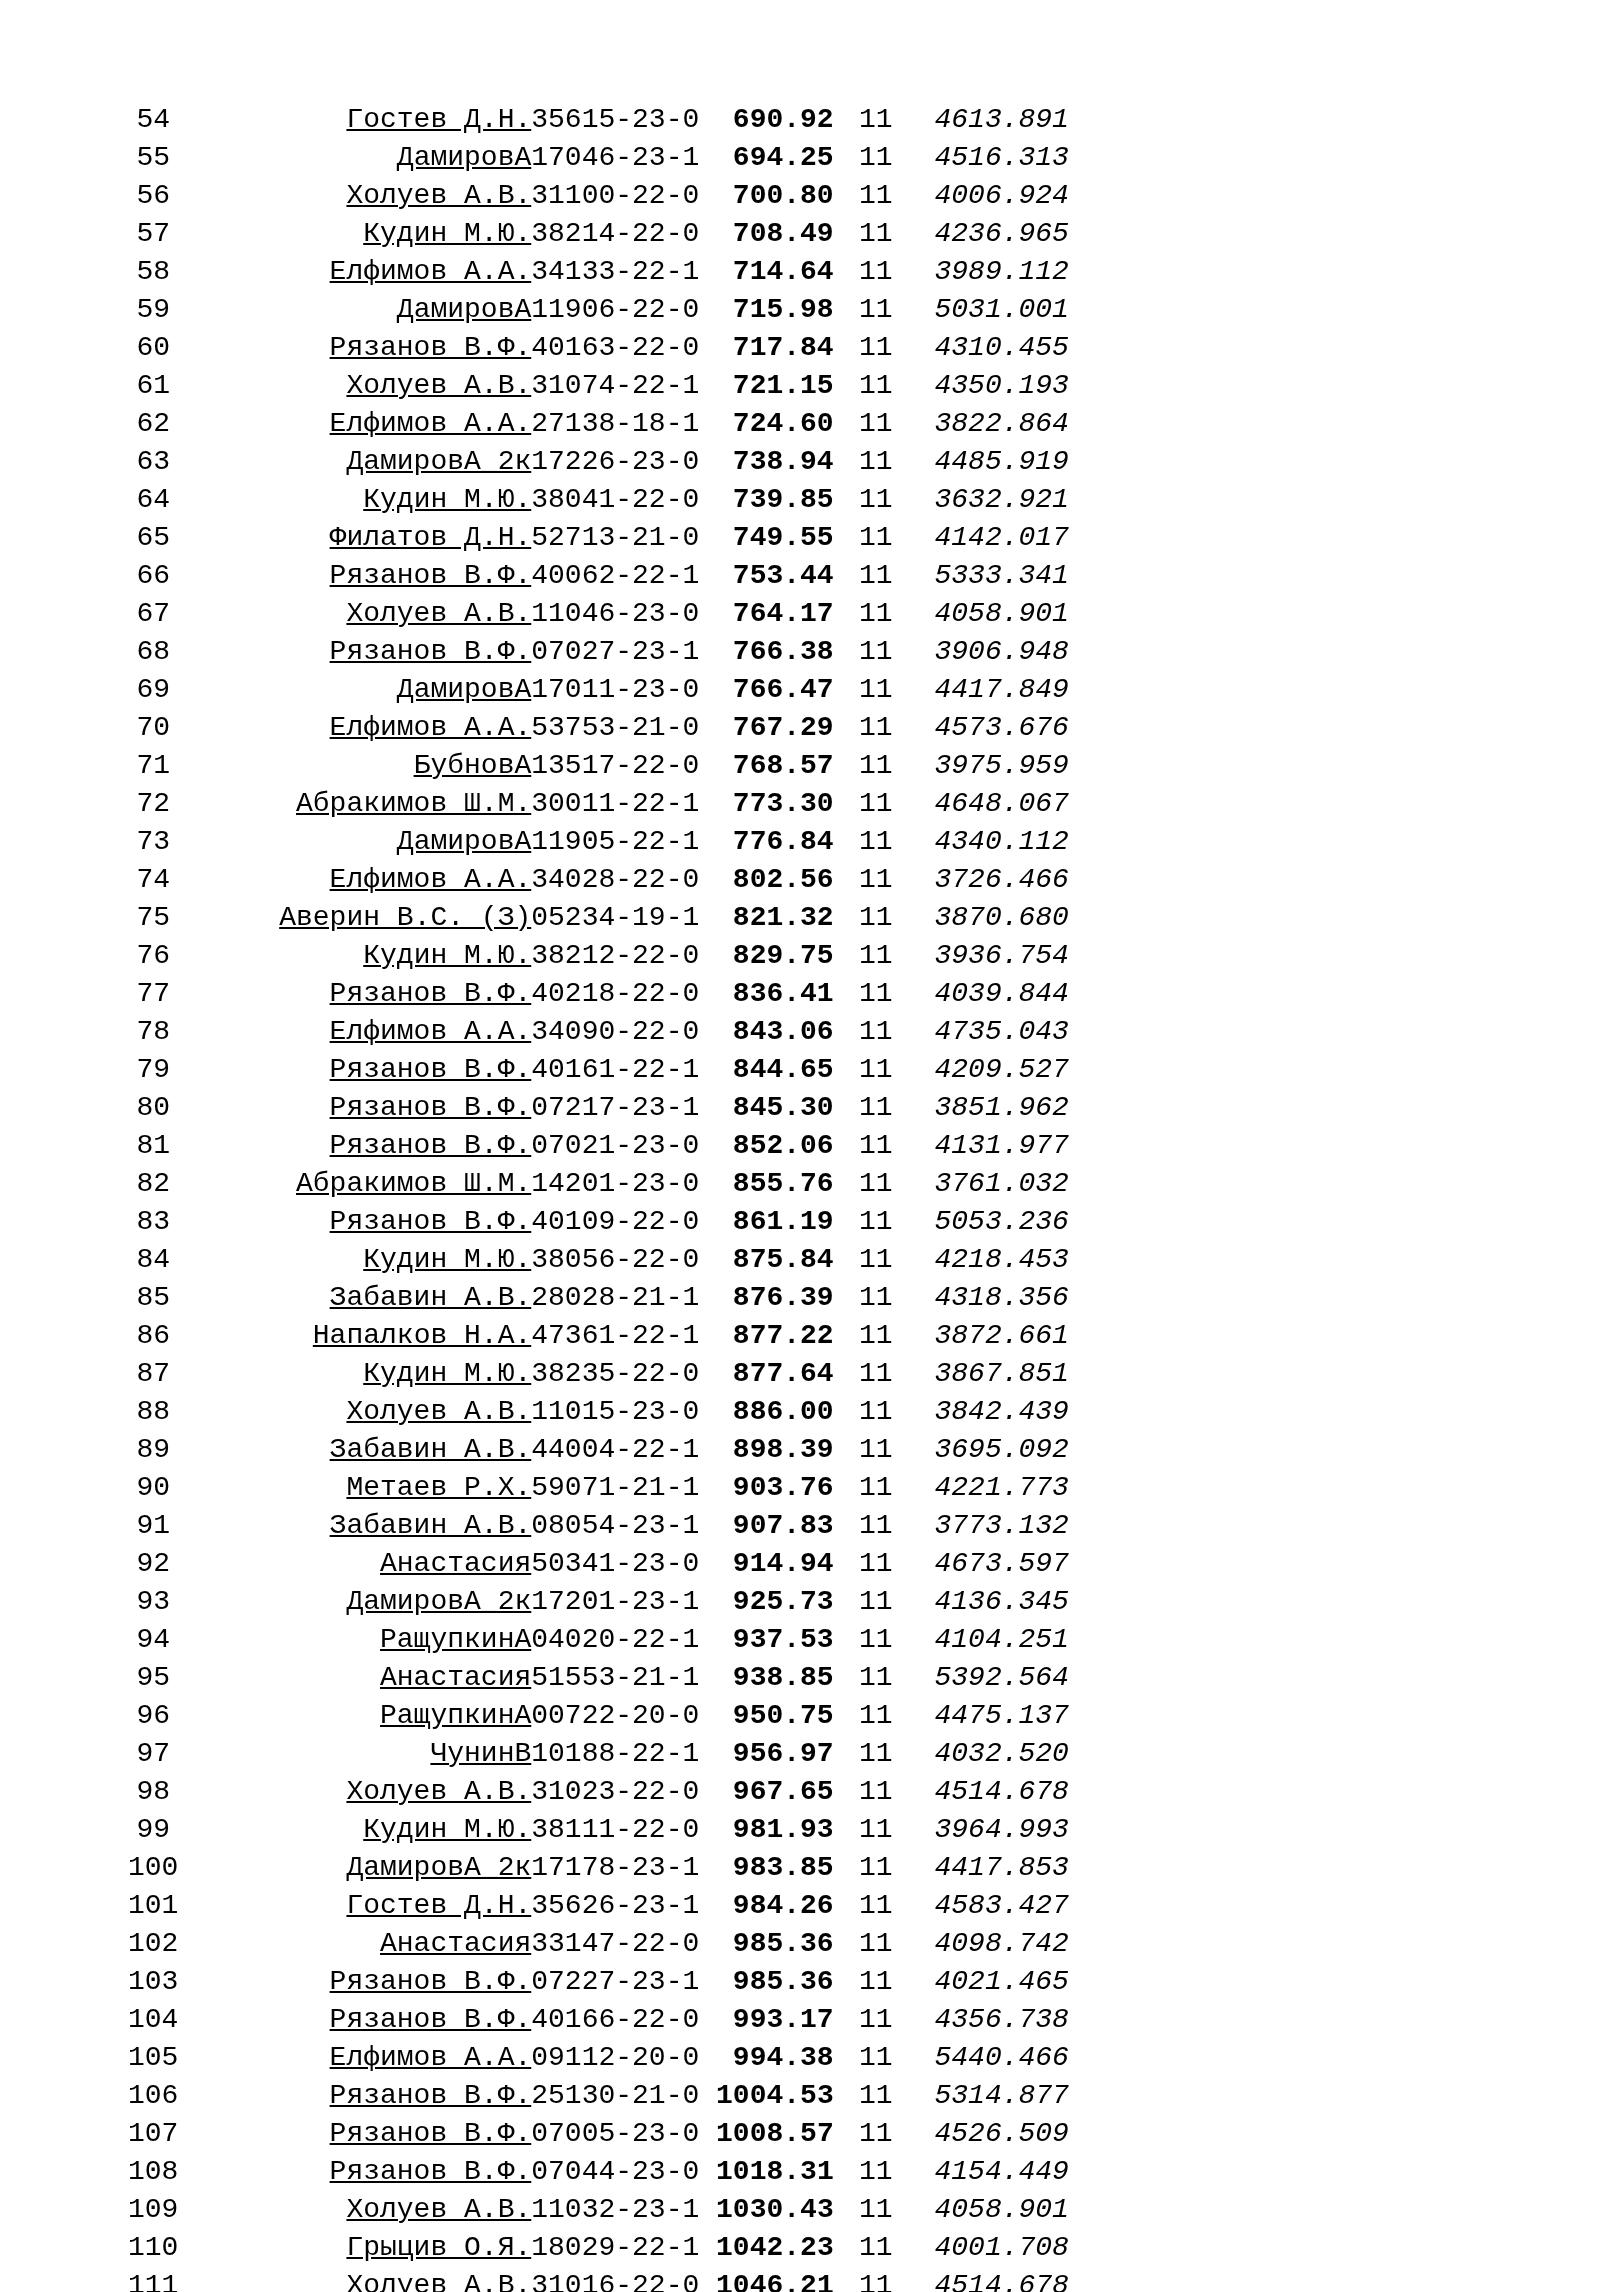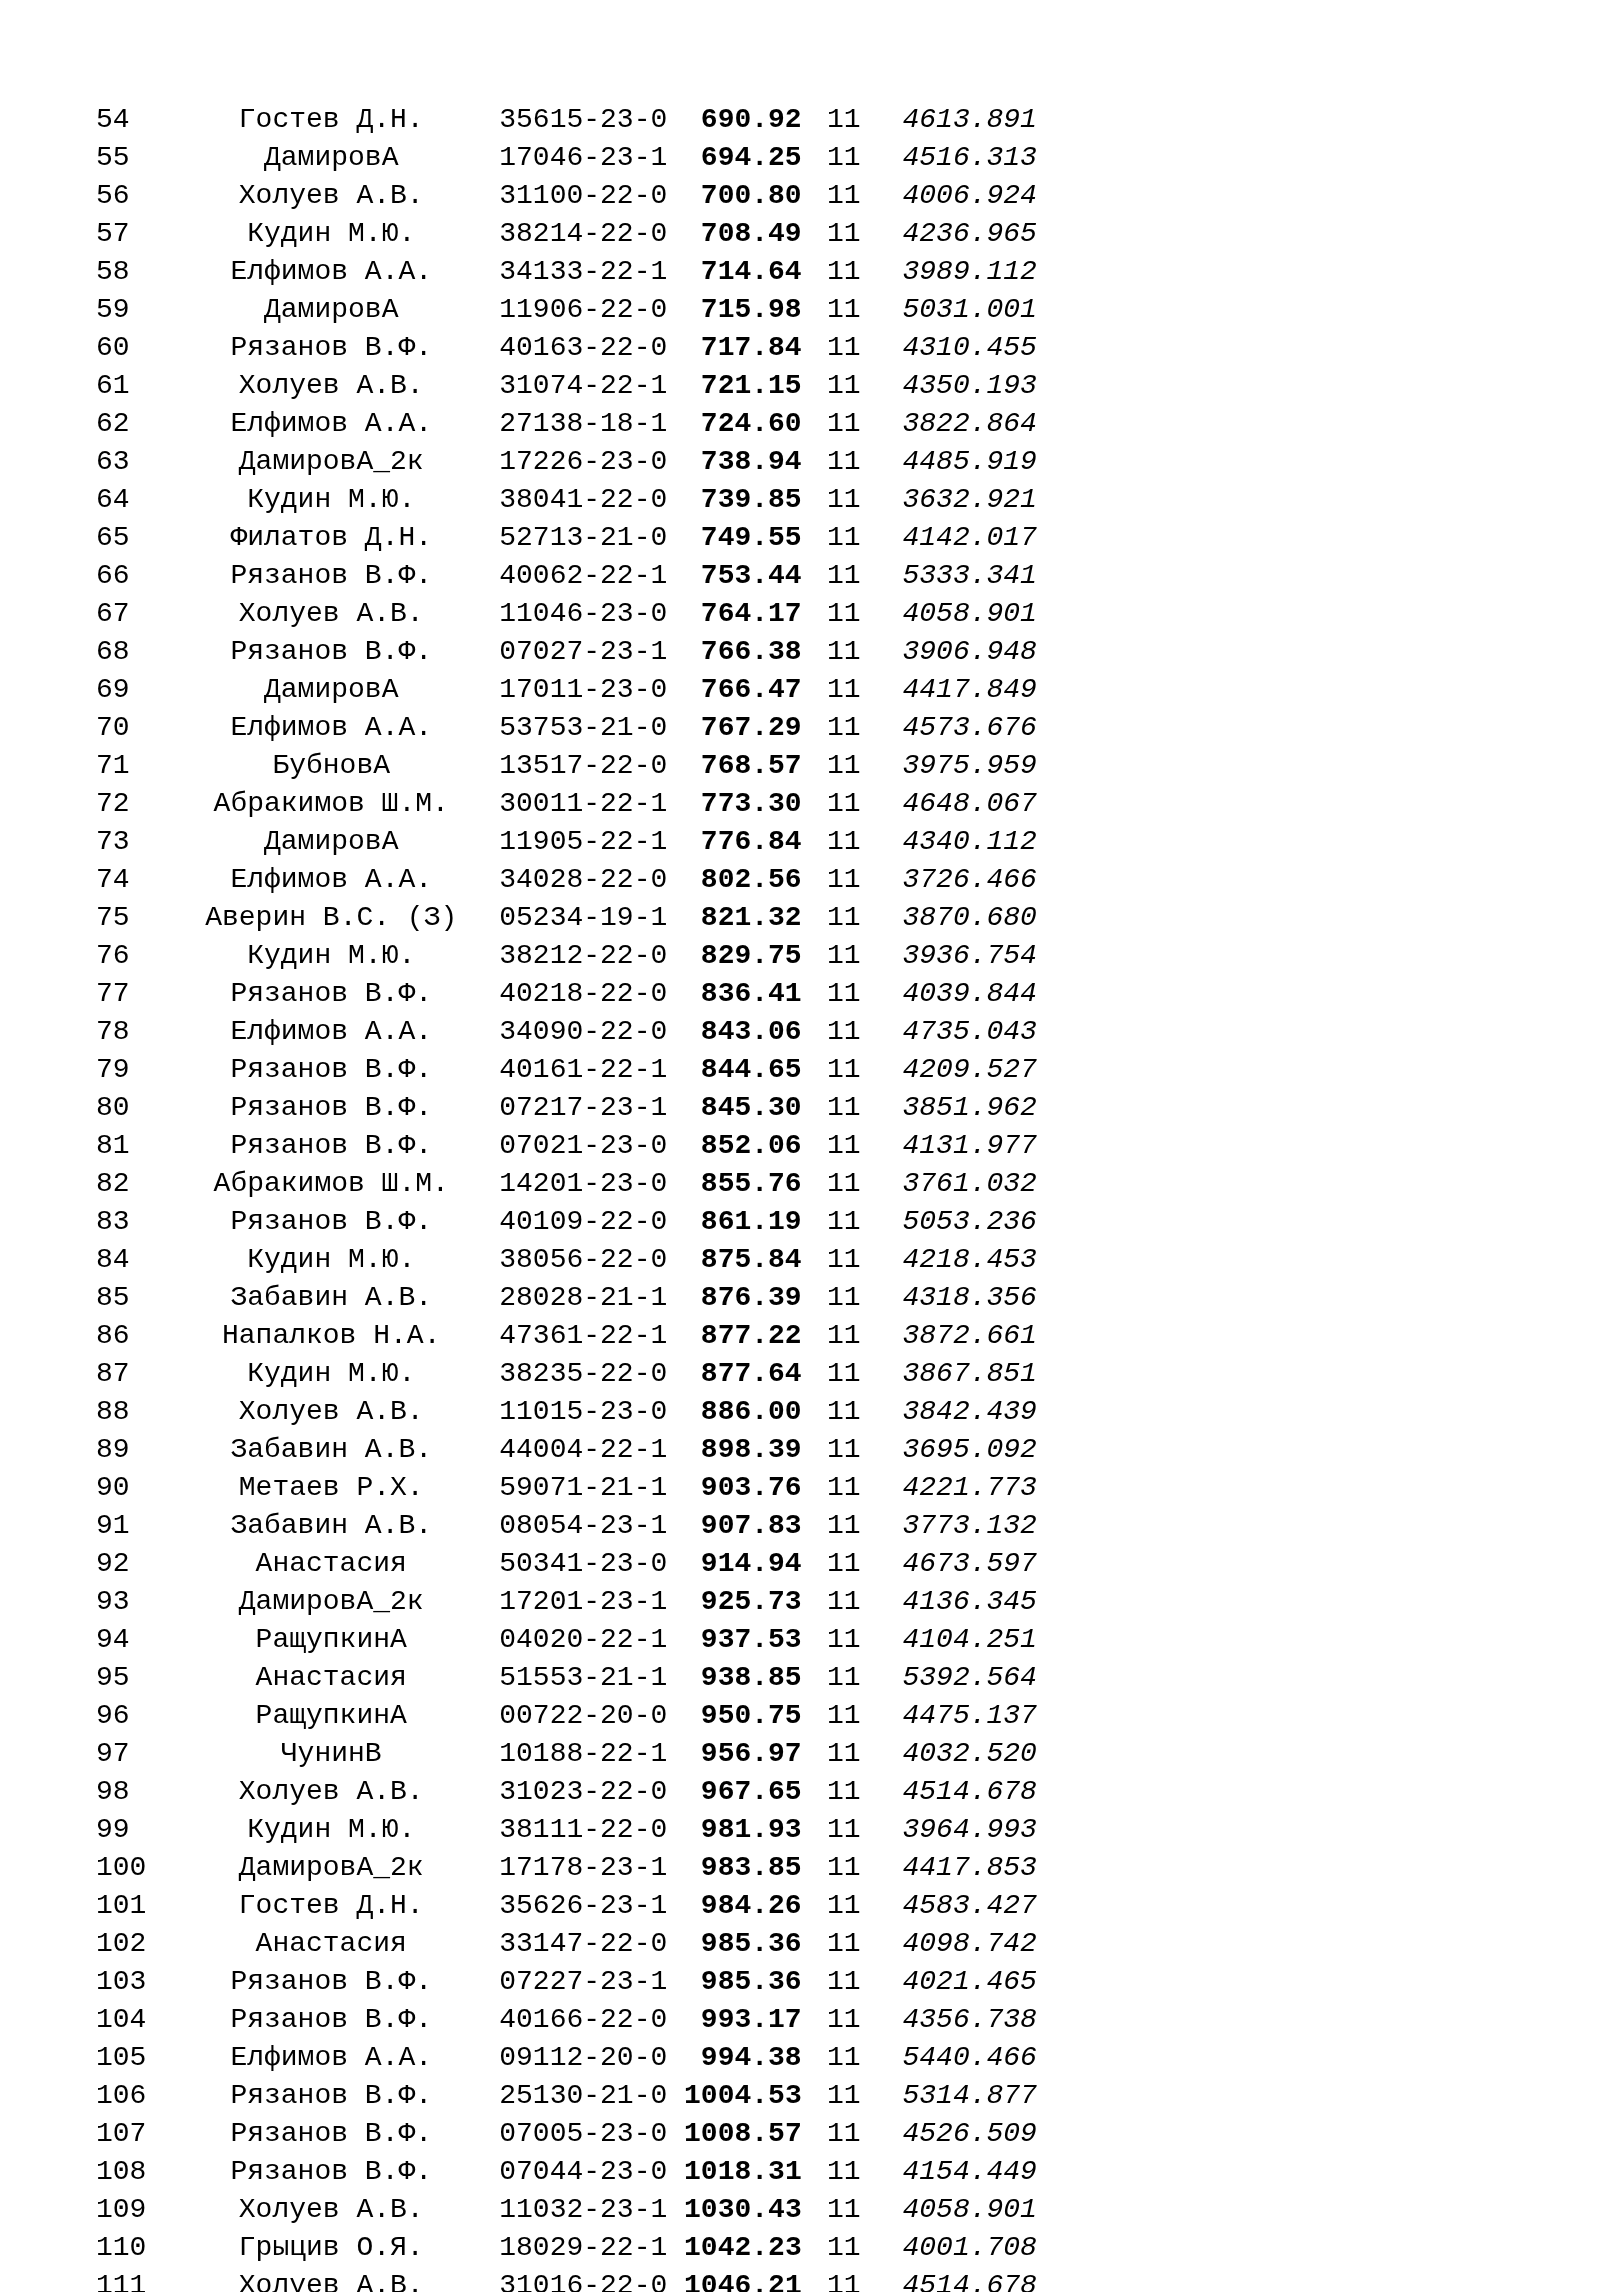--- a/index.html
+++ b/index.html
@@ -19,22 +19,22 @@
     line-height: 38px;
     padding-top: 24.5px;
     padding-left: 96px;
     white-space: pre;
   }
   .row {
     display: flex;
     flex-direction: row;
   }
   .cell { display: inline-block; }
-  .c-rank  { width: 3ch;  text-align: left; }
-  .c-name  { width: 20ch; padding-left: 1ch; box-sizing: content-box; text-align: center; }
+  .c-rank  { width: 3ch;  text-align: center; margin-left: 32px; }
+  .c-name  { width: 20ch; padding-left: 1ch; box-sizing: content-box; text-align: right; text-decoration: underline; }
   .c-code  { width: 10ch; text-align: right; }
   .c-val   { width: 8ch;  text-align: right; font-weight: bold; }
   .c-count { width: 5ch;  text-align: center; }
   .c-score { width: 9ch;  text-align: right; font-style: italic; }
 </style>
 </head>
 <body>
 
 <div class="page">
   <div id="rows"><div class="row"><span class="cell c-rank">54</span><span class="cell c-name">Гостев Д.Н.</span><span class="cell c-code">35615-23-0</span><span class="cell c-val">690.92</span><span class="cell c-count">11</span><span class="cell c-score">4613.891</span></div><div class="row"><span class="cell c-rank">55</span><span class="cell c-name">ДамировА</span><span class="cell c-code">17046-23-1</span><span class="cell c-val">694.25</span><span class="cell c-count">11</span><span class="cell c-score">4516.313</span></div><div class="row"><span class="cell c-rank">56</span><span class="cell c-name">Холуев А.В.</span><span class="cell c-code">31100-22-0</span><span class="cell c-val">700.80</span><span class="cell c-count">11</span><span class="cell c-score">4006.924</span></div><div class="row"><span class="cell c-rank">57</span><span class="cell c-name">Кудин М.Ю.</span><span class="cell c-code">38214-22-0</span><span class="cell c-val">708.49</span><span class="cell c-count">11</span><span class="cell c-score">4236.965</span></div><div class="row"><span class="cell c-rank">58</span><span class="cell c-name">Елфимов А.А.</span><span class="cell c-code">34133-22-1</span><span class="cell c-val">714.64</span><span class="cell c-count">11</span><span class="cell c-score">3989.112</span></div><div class="row"><span class="cell c-rank">59</span><span class="cell c-name">ДамировА</span><span class="cell c-code">11906-22-0</span><span class="cell c-val">715.98</span><span class="cell c-count">11</span><span class="cell c-score">5031.001</span></div><div class="row"><span class="cell c-rank">60</span><span class="cell c-name">Рязанов В.Ф.</span><span class="cell c-code">40163-22-0</span><span class="cell c-val">717.84</span><span class="cell c-count">11</span><span class="cell c-score">4310.455</span></div><div class="row"><span class="cell c-rank">61</span><span class="cell c-name">Холуев А.В.</span><span class="cell c-code">31074-22-1</span><span class="cell c-val">721.15</span><span class="cell c-count">11</span><span class="cell c-score">4350.193</span></div><div class="row"><span class="cell c-rank">62</span><span class="cell c-name">Елфимов А.А.</span><span class="cell c-code">27138-18-1</span><span class="cell c-val">724.60</span><span class="cell c-count">11</span><span class="cell c-score">3822.864</span></div><div class="row"><span class="cell c-rank">63</span><span class="cell c-name">ДамировА_2к</span><span class="cell c-code">17226-23-0</span><span class="cell c-val">738.94</span><span class="cell c-count">11</span><span class="cell c-score">4485.919</span></div><div class="row"><span class="cell c-rank">64</span><span class="cell c-name">Кудин М.Ю.</span><span class="cell c-code">38041-22-0</span><span class="cell c-val">739.85</span><span class="cell c-count">11</span><span class="cell c-score">3632.921</span></div><div class="row"><span class="cell c-rank">65</span><span class="cell c-name">Филатов Д.Н.</span><span class="cell c-code">52713-21-0</span><span class="cell c-val">749.55</span><span class="cell c-count">11</span><span class="cell c-score">4142.017</span></div><div class="row"><span class="cell c-rank">66</span><span class="cell c-name">Рязанов В.Ф.</span><span class="cell c-code">40062-22-1</span><span class="cell c-val">753.44</span><span class="cell c-count">11</span><span class="cell c-score">5333.341</span></div><div class="row"><span class="cell c-rank">67</span><span class="cell c-name">Холуев А.В.</span><span class="cell c-code">11046-23-0</span><span class="cell c-val">764.17</span><span class="cell c-count">11</span><span class="cell c-score">4058.901</span></div><div class="row"><span class="cell c-rank">68</span><span class="cell c-name">Рязанов В.Ф.</span><span class="cell c-code">07027-23-1</span><span class="cell c-val">766.38</span><span class="cell c-count">11</span><span class="cell c-score">3906.948</span></div><div class="row"><span class="cell c-rank">69</span><span class="cell c-name">ДамировА</span><span class="cell c-code">17011-23-0</span><span class="cell c-val">766.47</span><span class="cell c-count">11</span><span class="cell c-score">4417.849</span></div><div class="row"><span class="cell c-rank">70</span><span class="cell c-name">Елфимов А.А.</span><span class="cell c-code">53753-21-0</span><span class="cell c-val">767.29</span><span class="cell c-count">11</span><span class="cell c-score">4573.676</span></div><div class="row"><span class="cell c-rank">71</span><span class="cell c-name">БубновА</span><span class="cell c-code">13517-22-0</span><span class="cell c-val">768.57</span><span class="cell c-count">11</span><span class="cell c-score">3975.959</span></div><div class="row"><span class="cell c-rank">72</span><span class="cell c-name">Абракимов Ш.М.</span><span class="cell c-code">30011-22-1</span><span class="cell c-val">773.30</span><span class="cell c-count">11</span><span class="cell c-score">4648.067</span></div><div class="row"><span class="cell c-rank">73</span><span class="cell c-name">ДамировА</span><span class="cell c-code">11905-22-1</span><span class="cell c-val">776.84</span><span class="cell c-count">11</span><span class="cell c-score">4340.112</span></div><div class="row"><span class="cell c-rank">74</span><span class="cell c-name">Елфимов А.А.</span><span class="cell c-code">34028-22-0</span><span class="cell c-val">802.56</span><span class="cell c-count">11</span><span class="cell c-score">3726.466</span></div><div class="row"><span class="cell c-rank">75</span><span class="cell c-name">Аверин В.С. (З)</span><span class="cell c-code">05234-19-1</span><span class="cell c-val">821.32</span><span class="cell c-count">11</span><span class="cell c-score">3870.680</span></div><div class="row"><span class="cell c-rank">76</span><span class="cell c-name">Кудин М.Ю.</span><span class="cell c-code">38212-22-0</span><span class="cell c-val">829.75</span><span class="cell c-count">11</span><span class="cell c-score">3936.754</span></div><div class="row"><span class="cell c-rank">77</span><span class="cell c-name">Рязанов В.Ф.</span><span class="cell c-code">40218-22-0</span><span class="cell c-val">836.41</span><span class="cell c-count">11</span><span class="cell c-score">4039.844</span></div><div class="row"><span class="cell c-rank">78</span><span class="cell c-name">Елфимов А.А.</span><span class="cell c-code">34090-22-0</span><span class="cell c-val">843.06</span><span class="cell c-count">11</span><span class="cell c-score">4735.043</span></div><div class="row"><span class="cell c-rank">79</span><span class="cell c-name">Рязанов В.Ф.</span><span class="cell c-code">40161-22-1</span><span class="cell c-val">844.65</span><span class="cell c-count">11</span><span class="cell c-score">4209.527</span></div><div class="row"><span class="cell c-rank">80</span><span class="cell c-name">Рязанов В.Ф.</span><span class="cell c-code">07217-23-1</span><span class="cell c-val">845.30</span><span class="cell c-count">11</span><span class="cell c-score">3851.962</span></div><div class="row"><span class="cell c-rank">81</span><span class="cell c-name">Рязанов В.Ф.</span><span class="cell c-code">07021-23-0</span><span class="cell c-val">852.06</span><span class="cell c-count">11</span><span class="cell c-score">4131.977</span></div><div class="row"><span class="cell c-rank">82</span><span class="cell c-name">Абракимов Ш.М.</span><span class="cell c-code">14201-23-0</span><span class="cell c-val">855.76</span><span class="cell c-count">11</span><span class="cell c-score">3761.032</span></div><div class="row"><span class="cell c-rank">83</span><span class="cell c-name">Рязанов В.Ф.</span><span class="cell c-code">40109-22-0</span><span class="cell c-val">861.19</span><span class="cell c-count">11</span><span class="cell c-score">5053.236</span></div><div class="row"><span class="cell c-rank">84</span><span class="cell c-name">Кудин М.Ю.</span><span class="cell c-code">38056-22-0</span><span class="cell c-val">875.84</span><span class="cell c-count">11</span><span class="cell c-score">4218.453</span></div><div class="row"><span class="cell c-rank">85</span><span class="cell c-name">Забавин А.В.</span><span class="cell c-code">28028-21-1</span><span class="cell c-val">876.39</span><span class="cell c-count">11</span><span class="cell c-score">4318.356</span></div><div class="row"><span class="cell c-rank">86</span><span class="cell c-name">Напалков Н.А.</span><span class="cell c-code">47361-22-1</span><span class="cell c-val">877.22</span><span class="cell c-count">11</span><span class="cell c-score">3872.661</span></div><div class="row"><span class="cell c-rank">87</span><span class="cell c-name">Кудин М.Ю.</span><span class="cell c-code">38235-22-0</span><span class="cell c-val">877.64</span><span class="cell c-count">11</span><span class="cell c-score">3867.851</span></div><div class="row"><span class="cell c-rank">88</span><span class="cell c-name">Холуев А.В.</span><span class="cell c-code">11015-23-0</span><span class="cell c-val">886.00</span><span class="cell c-count">11</span><span class="cell c-score">3842.439</span></div><div class="row"><span class="cell c-rank">89</span><span class="cell c-name">Забавин А.В.</span><span class="cell c-code">44004-22-1</span><span class="cell c-val">898.39</span><span class="cell c-count">11</span><span class="cell c-score">3695.092</span></div><div class="row"><span class="cell c-rank">90</span><span class="cell c-name">Метаев Р.Х.</span><span class="cell c-code">59071-21-1</span><span class="cell c-val">903.76</span><span class="cell c-count">11</span><span class="cell c-score">4221.773</span></div><div class="row"><span class="cell c-rank">91</span><span class="cell c-name">Забавин А.В.</span><span class="cell c-code">08054-23-1</span><span class="cell c-val">907.83</span><span class="cell c-count">11</span><span class="cell c-score">3773.132</span></div><div class="row"><span class="cell c-rank">92</span><span class="cell c-name">Анастасия</span><span class="cell c-code">50341-23-0</span><span class="cell c-val">914.94</span><span class="cell c-count">11</span><span class="cell c-score">4673.597</span></div><div class="row"><span class="cell c-rank">93</span><span class="cell c-name">ДамировА_2к</span><span class="cell c-code">17201-23-1</span><span class="cell c-val">925.73</span><span class="cell c-count">11</span><span class="cell c-score">4136.345</span></div><div class="row"><span class="cell c-rank">94</span><span class="cell c-name">РащупкинА</span><span class="cell c-code">04020-22-1</span><span class="cell c-val">937.53</span><span class="cell c-count">11</span><span class="cell c-score">4104.251</span></div><div class="row"><span class="cell c-rank">95</span><span class="cell c-name">Анастасия</span><span class="cell c-code">51553-21-1</span><span class="cell c-val">938.85</span><span class="cell c-count">11</span><span class="cell c-score">5392.564</span></div><div class="row"><span class="cell c-rank">96</span><span class="cell c-name">РащупкинА</span><span class="cell c-code">00722-20-0</span><span class="cell c-val">950.75</span><span class="cell c-count">11</span><span class="cell c-score">4475.137</span></div><div class="row"><span class="cell c-rank">97</span><span class="cell c-name">ЧунинВ</span><span class="cell c-code">10188-22-1</span><span class="cell c-val">956.97</span><span class="cell c-count">11</span><span class="cell c-score">4032.520</span></div><div class="row"><span class="cell c-rank">98</span><span class="cell c-name">Холуев А.В.</span><span class="cell c-code">31023-22-0</span><span class="cell c-val">967.65</span><span class="cell c-count">11</span><span class="cell c-score">4514.678</span></div><div class="row"><span class="cell c-rank">99</span><span class="cell c-name">Кудин М.Ю.</span><span class="cell c-code">38111-22-0</span><span class="cell c-val">981.93</span><span class="cell c-count">11</span><span class="cell c-score">3964.993</span></div><div class="row"><span class="cell c-rank">100</span><span class="cell c-name">ДамировА_2к</span><span class="cell c-code">17178-23-1</span><span class="cell c-val">983.85</span><span class="cell c-count">11</span><span class="cell c-score">4417.853</span></div><div class="row"><span class="cell c-rank">101</span><span class="cell c-name">Гостев Д.Н.</span><span class="cell c-code">35626-23-1</span><span class="cell c-val">984.26</span><span class="cell c-count">11</span><span class="cell c-score">4583.427</span></div><div class="row"><span class="cell c-rank">102</span><span class="cell c-name">Анастасия</span><span class="cell c-code">33147-22-0</span><span class="cell c-val">985.36</span><span class="cell c-count">11</span><span class="cell c-score">4098.742</span></div><div class="row"><span class="cell c-rank">103</span><span class="cell c-name">Рязанов В.Ф.</span><span class="cell c-code">07227-23-1</span><span class="cell c-val">985.36</span><span class="cell c-count">11</span><span class="cell c-score">4021.465</span></div><div class="row"><span class="cell c-rank">104</span><span class="cell c-name">Рязанов В.Ф.</span><span class="cell c-code">40166-22-0</span><span class="cell c-val">993.17</span><span class="cell c-count">11</span><span class="cell c-score">4356.738</span></div><div class="row"><span class="cell c-rank">105</span><span class="cell c-name">Елфимов А.А.</span><span class="cell c-code">09112-20-0</span><span class="cell c-val">994.38</span><span class="cell c-count">11</span><span class="cell c-score">5440.466</span></div><div class="row"><span class="cell c-rank">106</span><span class="cell c-name">Рязанов В.Ф.</span><span class="cell c-code">25130-21-0</span><span class="cell c-val">1004.53</span><span class="cell c-count">11</span><span class="cell c-score">5314.877</span></div><div class="row"><span class="cell c-rank">107</span><span class="cell c-name">Рязанов В.Ф.</span><span class="cell c-code">07005-23-0</span><span class="cell c-val">1008.57</span><span class="cell c-count">11</span><span class="cell c-score">4526.509</span></div><div class="row"><span class="cell c-rank">108</span><span class="cell c-name">Рязанов В.Ф.</span><span class="cell c-code">07044-23-0</span><span class="cell c-val">1018.31</span><span class="cell c-count">11</span><span class="cell c-score">4154.449</span></div><div class="row"><span class="cell c-rank">109</span><span class="cell c-name">Холуев А.В.</span><span class="cell c-code">11032-23-1</span><span class="cell c-val">1030.43</span><span class="cell c-count">11</span><span class="cell c-score">4058.901</span></div><div class="row"><span class="cell c-rank">110</span><span class="cell c-name">Грыцив О.Я.</span><span class="cell c-code">18029-22-1</span><span class="cell c-val">1042.23</span><span class="cell c-count">11</span><span class="cell c-score">4001.708</span></div><div class="row"><span class="cell c-rank">111</span><span class="cell c-name">Холуев А.В.</span><span class="cell c-code">31016-22-0</span><span class="cell c-val">1046.21</span><span class="cell c-count">11</span><span class="cell c-score">4514.678</span></div></div>

